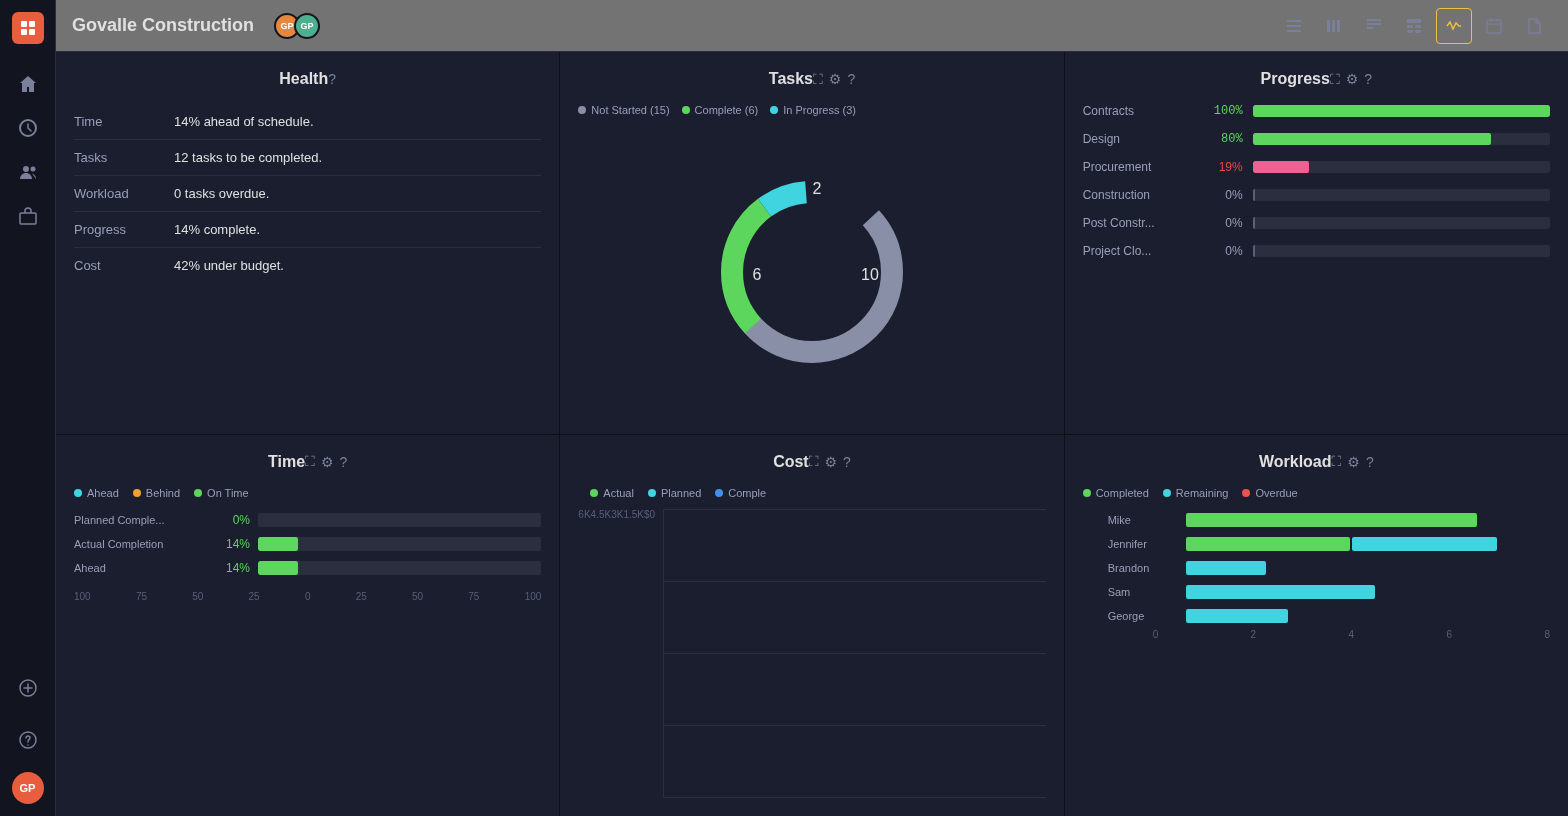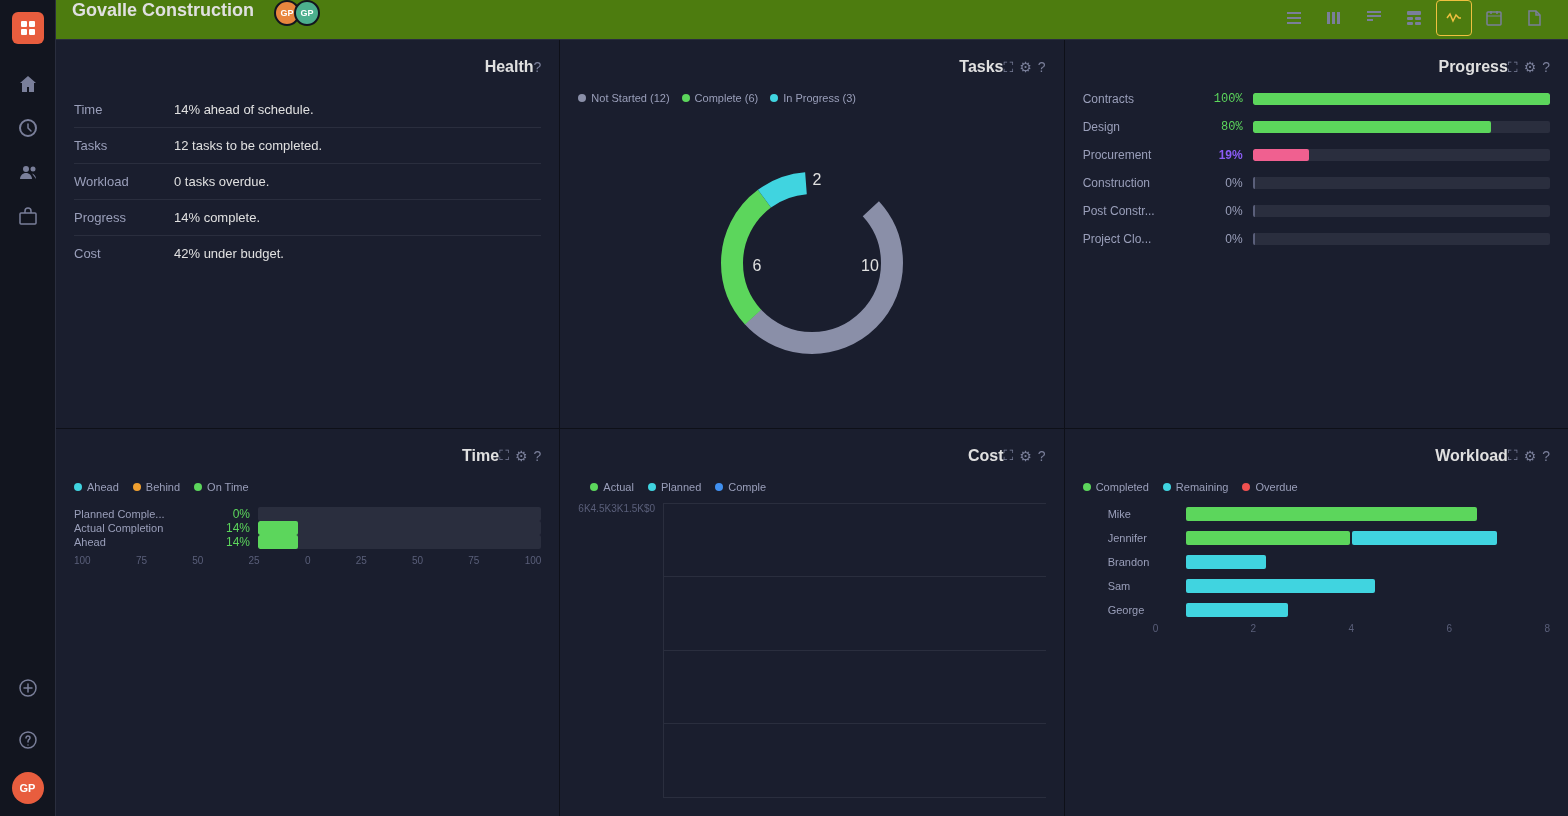--- a/index.html
+++ b/index.html
@@ -10,35 +10,35 @@
     .sidebar-logo { width: 32px; height: 32px; background: #e85d3e; border-radius: 6px; display: flex; align-items: center; justify-content: center; font-weight: bold; font-size: 12px; color: white; margin-bottom: 20px; }
     .sidebar-icon { width: 40px; height: 40px; display: flex; align-items: center; justify-content: center; border-radius: 6px; cursor: pointer; color: #7a7f9a; margin-bottom: 4px; }
     .sidebar-icon svg { width: 20px; height: 20px; }
     .sidebar-bottom { margin-top: auto; display: flex; flex-direction: column; align-items: center; gap: 8px; }
     .sidebar-avatar { width: 32px; height: 32px; border-radius: 50%; background: #e85d3e; display: flex; align-items: center; justify-content: center; font-size: 11px; font-weight: bold; color: white; }
 
     
     .main { flex: 1; display: flex; flex-direction: column; overflow: hidden; }
 
     
-    .header { height: 40px; background: #4d7c0f; display: flex; align-items: flex-start; padding: 0 16px; border-bottom: 1px solid #2a2e3e; gap: 12px; flex-shrink: 0; }
+    .header { height: 52px; background: #737373; display: flex; align-items: center; padding: 0 16px; border-bottom: 1px solid #2a2e3e; gap: 12px; flex-shrink: 0; }
     .header-title { font-size: 18px; font-weight: 600; color: #e0e0e0; margin-right: 8px; }
     .header-avatars { display: flex; gap: -4px; }
     .avatar-sm { width: 26px; height: 26px; border-radius: 50%; border: 2px solid #12151f; font-size: 9px; font-weight: bold; display: flex; align-items: center; justify-content: center; }
     .avatar-orange { background: #e8863e; color: white; }
     .avatar-green { background: #4caf8e; color: white; margin-left: -6px; }
     .header-tools { margin-left: auto; display: flex; align-items: center; gap: 4px; }
     .tool-btn { width: 36px; height: 36px; display: flex; align-items: center; justify-content: center; border-radius: 4px; cursor: pointer; color: #7a7f9a; border: 1px solid transparent; }
     .tool-btn.active { border: 1px solid #f0c040; color: #f0c040; }
     .tool-btn svg { width: 16px; height: 16px; }
 
     
     .dashboard { flex: 1; display: grid; grid-template-columns: 1fr 1fr 1fr; grid-template-rows: 1fr 1fr; gap: 1px; background: #0e1018; overflow: hidden; }
     .panel { background: #1a1e2e; padding: 18px; display: flex; flex-direction: column; overflow: hidden; }
-    .panel-header { display: flex; align-items: center; justify-content: flex-end; margin-bottom: 16px; }
+    .panel-header { display: flex; align-items: center; justify-content: center; margin-bottom: 16px; }
     .panel-title { font-size: 16px; font-weight: 600; color: #e0e0e0; }
     .panel-actions { display: flex; align-items: center; gap: 6px; }
     .panel-icon-btn { color: #7a7f9a; cursor: pointer; font-size: 14px; }
 
     
     .health-table { width: 100%; }
     .health-row { display: flex; padding: 10px 0; border-bottom: 1px solid #2a2e3e; }
     .health-row:last-child { border-bottom: none; }
     .health-label { width: 100px; color: #9a9fba; }
     .health-value { color: #e0e0e0; }
@@ -50,28 +50,28 @@
     .donut-container { flex: 1; display: flex; align-items: center; justify-content: center; position: relative; }
 
     
     .progress-rows { display: flex; flex-direction: column; gap: 14px; }
     .progress-row { display: flex; align-items: center; gap: 10px; }
     .progress-name { width: 110px; color: #9a9fba; font-size: 12px; flex-shrink: 0; }
     .progress-pct { width: 40px; text-align: right; font-size: 12px; flex-shrink: 0; }
     .progress-bar-bg { flex: 1; height: 12px; background: #2a2e3e; border-radius: 2px; overflow: hidden; position: relative; }
     .progress-bar-fill { height: 100%; border-radius: 2px; }
     .pct-green { color: #5cd65c; font-family: Liberation Mono, monospace; }
-    .pct-pink { color: #8b5cf6; font-weight: bold; }
+    .pct-pink { color: #ef4444; }
     .bar-green { background: #5cd65c; }
     .bar-pink { background: #f06090; }
     .bar-tick { position: absolute; left: 0; top: 0; bottom: 0; width: 2px; background: #5a5f7a; }
 
     
     .time-legend { display: flex; gap: 14px; margin-bottom: 14px; }
-    .time-chart-area { flex: 1; display: flex; flex-direction: column; }
+    .time-chart-area { flex: 1; display: flex; flex-direction: column; gap: 10px; }
     .time-row { display: flex; align-items: center; gap: 8px; }
     .time-label { width: 130px; font-size: 11px; color: #9a9fba; flex-shrink: 0; }
     .time-pct { width: 38px; text-align: right; font-size: 12px; color: #5cd65c; flex-shrink: 0; }
     .time-bar-container { flex: 1; height: 14px; background: #2a2e3e; border-radius: 2px; position: relative; overflow: hidden; }
     .time-bar { height: 100%; background: #5cd65c; border-radius: 2px; }
     .time-axis { display: flex; justify-content: space-between; font-size: 10px; color: #5a5f7a; margin-top: 6px; padding: 0 0; }
 
     
     .cost-legend { display: flex; gap: 14px; margin-bottom: 10px; margin-left: 12px; }
     .cost-chart { flex: 1; display: flex; flex-direction: column; }
@@ -250,21 +250,21 @@
         <span class="panel-title">Tasks</span>
         <div class="panel-actions">
           <span class="panel-icon-btn">⛶</span>
           <span class="panel-icon-btn">⚙</span>
           <span class="panel-icon-btn">?</span>
         </div>
       </div>
       <div class="tasks-legend">
         <div class="legend-item">
           <div class="legend-dot gray-dot"></div>
-          <span>Not Started (12)</span>
+          <span>Not Started (15)</span>
         </div>
         <div class="legend-item">
           <div class="legend-dot green-dot"></div>
           <span>Complete (6)</span>
         </div>
         <div class="legend-item">
           <div class="legend-dot cyan-dot"></div>
           <span>In Progress (3)</span>
         </div>
       </div>

